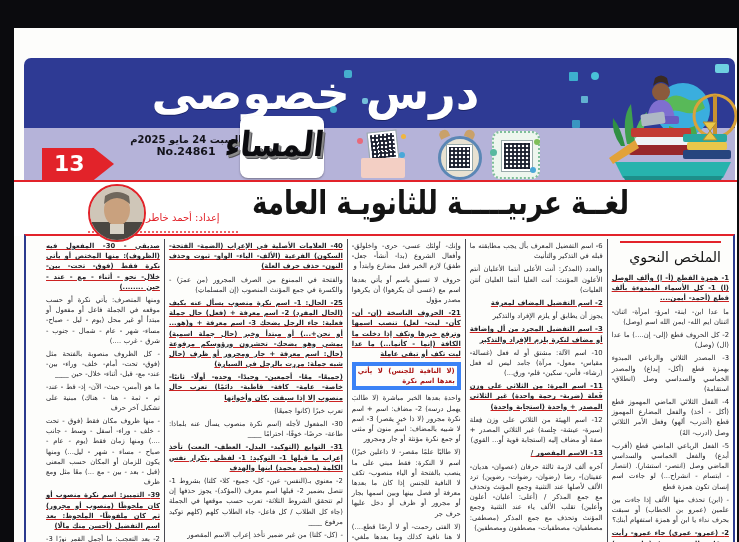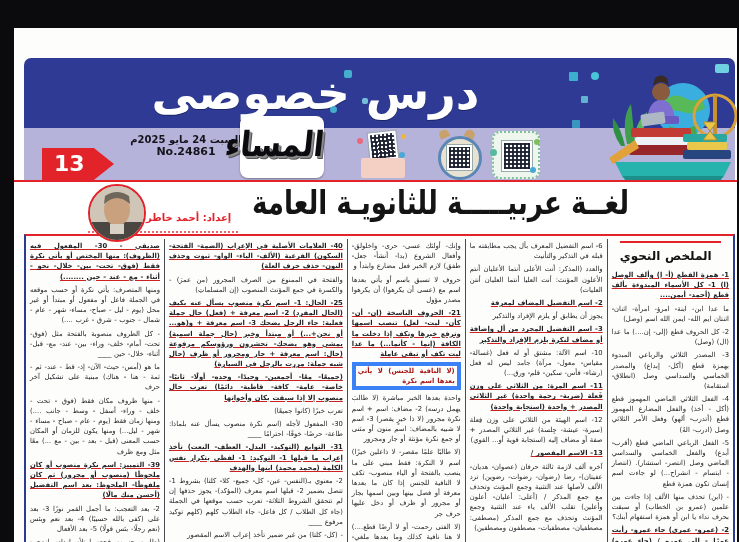--- a/index.html
+++ b/index.html
@@ -98,51 +98,51 @@
     font-size:29px;font-weight:bold;color:#141414;direction:rtl;
     text-align:center;transform:scaleY(1.15);letter-spacing:-1px;
     font-stretch:condensed;
   }
   .photo{
     position:absolute;left:74px;top:2px;width:54px;height:54px;border-radius:50%;
     border:2px solid var(--red);overflow:hidden;background:#cfc8bd;z-index:3;
   }
   .byline{
     position:absolute;left:132px;top:30px;color:var(--red);
-    font-size:10px;font-weight:bold;direction:rtl;white-space:nowrap;
+    font-size:10px;font-weight:normal;direction:rtl;white-space:nowrap;
   }
   .byline-dots{
     position:absolute;left:74px;top:49px;width:150px;
     border-bottom:2px dotted #e66;
   }
   
   .body-cols{
     position:absolute;left:10px;right:2px;top:206px;bottom:0;
     border-top:2px solid var(--red);
     border-left:2px solid #2c3b8e;border-right:2px solid #2c3b8e;
     background:#fdfdfb;
     display:flex;flex-direction:row;direction:rtl;
     padding-top:3px;overflow:hidden;
   }
   .col{
     overflow:hidden;padding:2px 4px;direction:rtl;text-align:justify;
     border-left:1px solid #4a4a52;
   }
-  .col:last-child{border-left:none;}
+  .col:last-child{border-left:none;padding-left:20px;}
   .col p{
     margin:0 0 3px 0;font-size:6.8px;line-height:1.5;color:#1d1d22;
     word-spacing:.5px;
   }
   .col p.u{text-decoration:underline;text-decoration-color:#c22;font-weight:bold;}
   .col p.box{
     color:#a81414;font-weight:bold;border:4px solid #3b82f6;
     padding:0 2px;display:inline-block;
   }
   .col p.hc{
-    text-align:left;font-weight:bold;font-size:12px;color:#111;
+    text-align:right;font-weight:normal;font-size:14px;color:#111;
     border-top:2px solid var(--red);padding-top:4px;margin:0 8px 5px 8px;
   }
   .w0{flex:0 0 16.6%;} .w1{flex:0 0 18.8%;} .w2{flex:0 0 15.4%;}
   .w3{flex:0 0 24.6%;} .w4{flex:1 1 auto;}
 </style>
 </head>
 <body>
 
 <div class="page">
 

